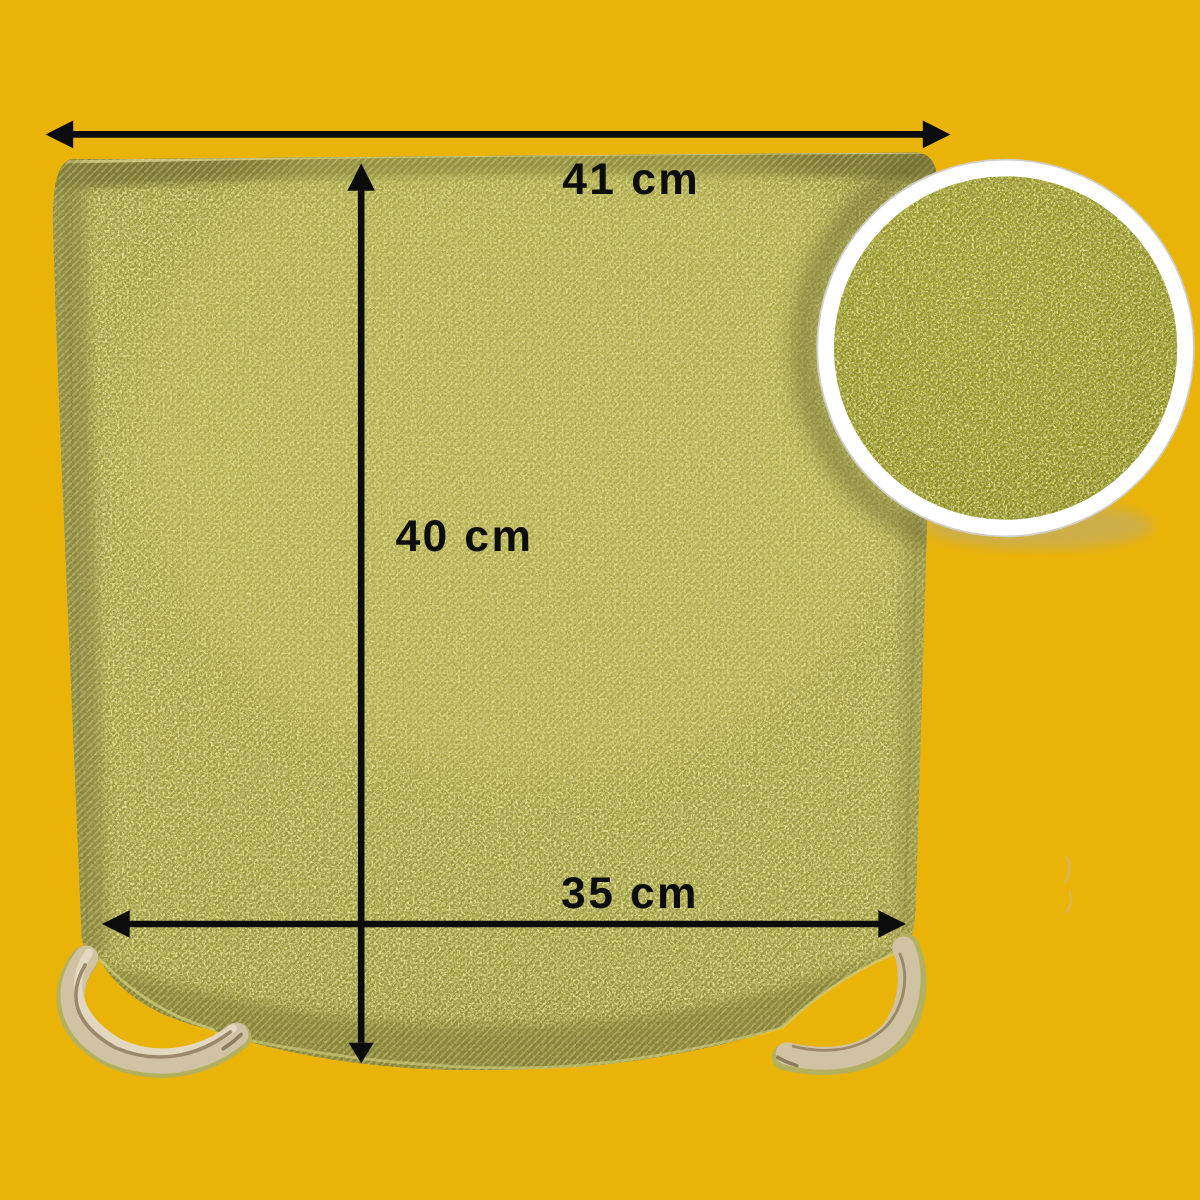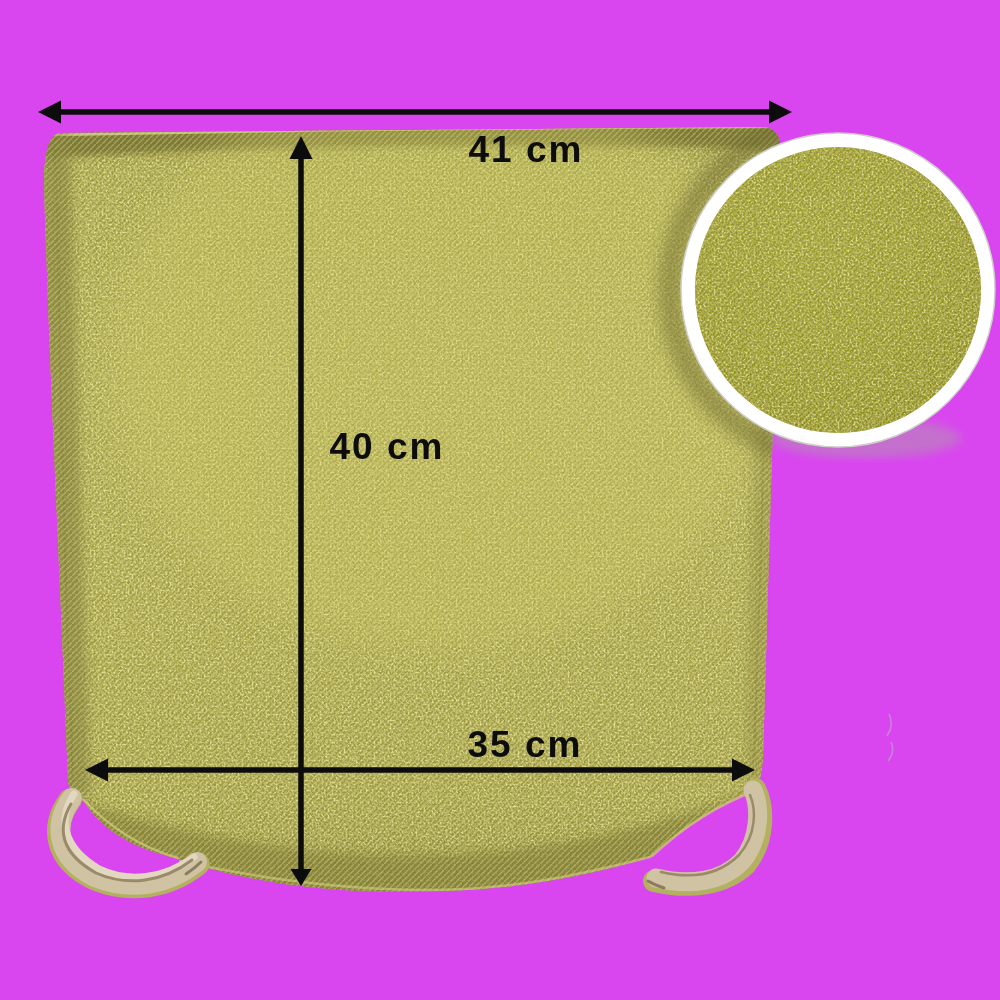--- a/index.html
+++ b/index.html
@@ -1,16 +1,16 @@
 <!DOCTYPE html>
 <html><head>
 <meta charset="utf-8">
 <style>
   html,body{margin:0;padding:0;background:#ffffff;}
-  #stage{position:relative;width:1000px;height:1000px;background:#d946ef;overflow:hidden;
+  #stage{position:relative;width:1000px;height:1000px;background:#eab308;overflow:hidden;
          font-family:"Liberation Sans", sans-serif;}
 </style>
 </head>
 <body>
 <div id="stage">
 <svg width="1000" height="1000" viewBox="0 0 1000 1000" xmlns="http://www.w3.org/2000/svg">
   <defs>
 
     <filter id="flecksL" x="0" y="0" width="1000" height="1000" filterUnits="userSpaceOnUse" primitiveUnits="userSpaceOnUse">
       <feTurbulence type="fractalNoise" baseFrequency="0.5" numOctaves="2" seed="7"></feTurbulence>

